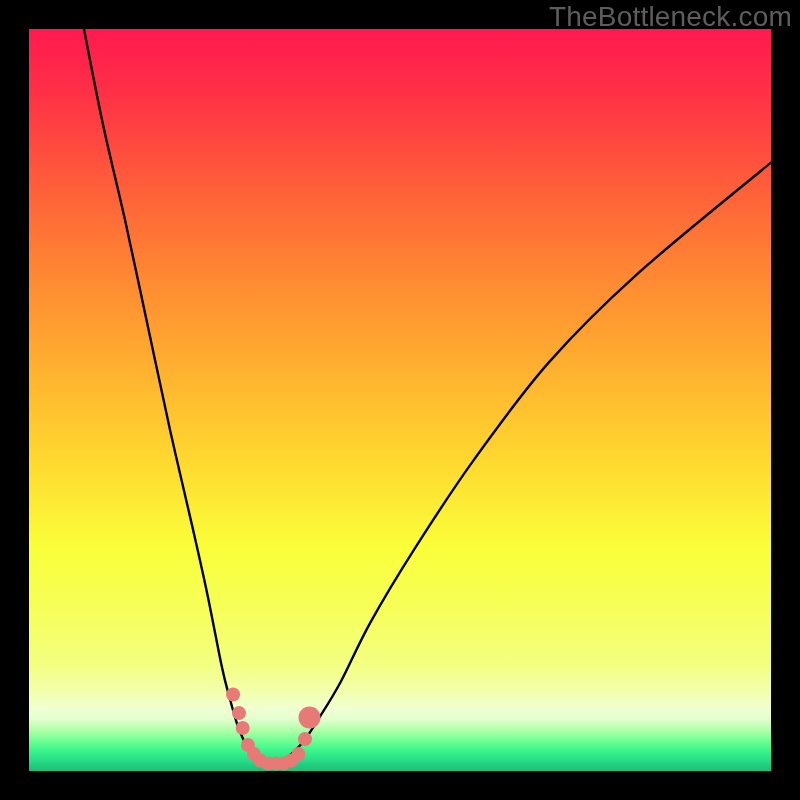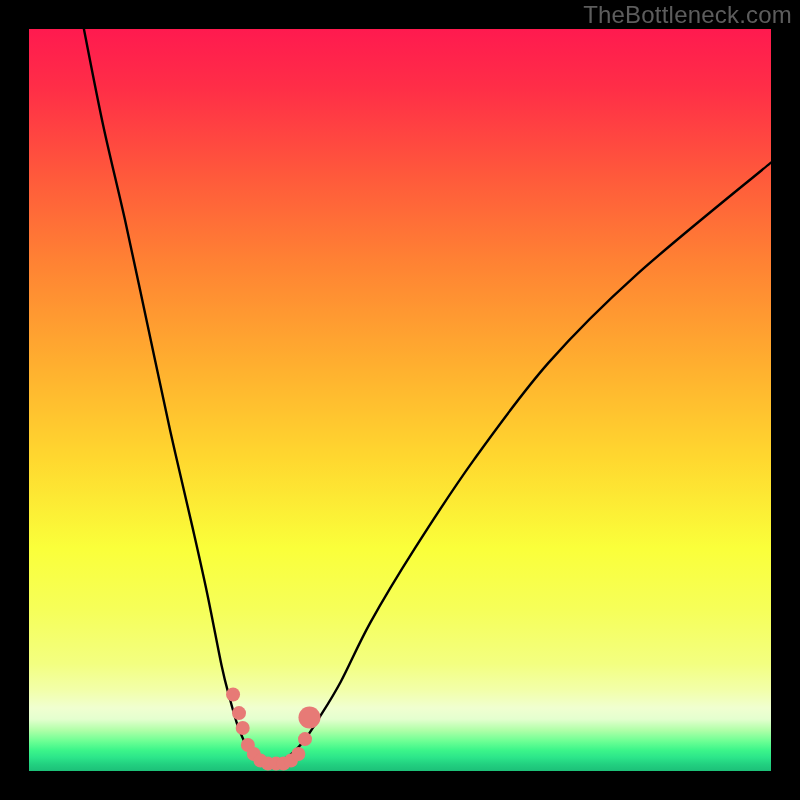--- a/index.html
+++ b/index.html
@@ -60,21 +60,21 @@
     left: 0;
     top: 0;
     width: 742px;
     height: 742px;
   }
   .watermark {
     position: absolute;
     top: 1px;
     right: 8px;
     color: #5d5d5d;
-    font-size: 24px;
+    font-size: 28px;
     letter-spacing: 0.2px;
     font-weight: 400;
     text-align: center;
   }
 </style>
 </head>
 <body>
 
 <div class="frame">
   <div class="watermark">TheBottleneck.com</div>

